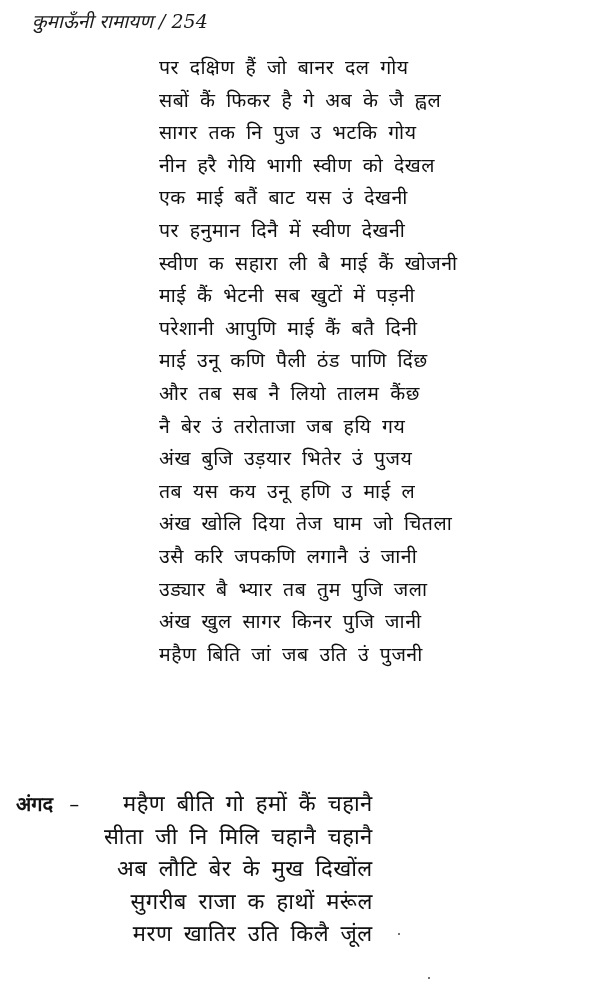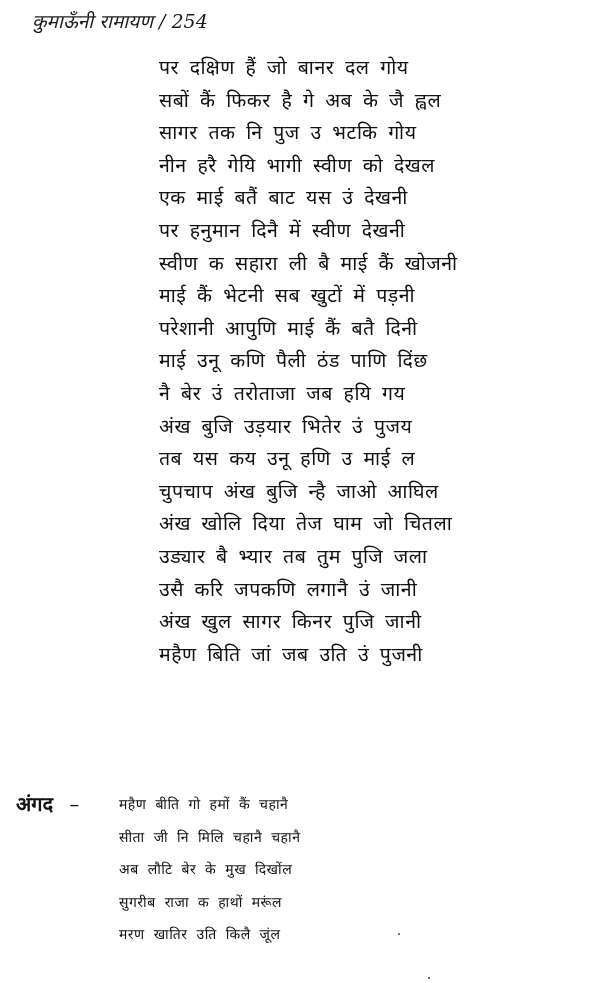--- a/index.html
+++ b/index.html
@@ -18,23 +18,23 @@
       font-size: 19.5px; line-height: 32.6px; letter-spacing: 0.5px;
       word-spacing: 4px; white-space: nowrap; margin-left: 29px;
     }
     .line { display: block; height: 32.6px; }
     .speaker {
       position: absolute; left: 16px; top: 788px;
       font-size: 20px; font-weight: bold; line-height: 32.6px; white-space: nowrap;
     }
     .speaker .dash { margin-left: 16px; font-weight: normal; }
     .dialogue {
-      position: absolute; left: 119px; top: 788px;
-      font-size: 14px; line-height: 32.6px; letter-spacing: 0.5px;
-      word-spacing: 4px; white-space: nowrap;
+      position: absolute; left: 104px; top: 788px;
+      font-size: 22px; line-height: 32.6px; letter-spacing: 0.5px;
+      word-spacing: 4px; white-space: nowrap; text-align: right;
     }
     .speck { position: absolute; width: 2px; height: 2px; background: #444; border-radius: 1px; }
   </style>
 </head>
 <body>
 
 <div class="header">
   <span>कुमाऊँनी रामायण</span>
   <span>/</span>
   <span>254</span>
@@ -44,27 +44,27 @@
   <span class="line">पर दक्षिण हैं जो बानर दल गोय</span>
   <span class="line">सबों कैं फिकर है गे अब के जै ह्वल</span>
   <span class="line">सागर तक नि पुज उ भटकि गोय</span>
   <span class="line">नीन हरै गेयि भागी स्वीण को देखल</span>
   <span class="line">एक माई बतैं बाट यस उं देखनी</span>
   <span class="line">पर हनुमान दिनै में स्वीण देखनी</span>
   <span class="line">स्वीण क सहारा ली बै माई कैं खोजनी</span>
   <span class="line">माई कैं भेटनी सब खुटों में पड़नी</span>
   <span class="line">परेशानी आपुणि माई कैं बतै दिनी</span>
   <span class="line">माई उनू कणि पैली ठंड पाणि दिंछ</span>
+  <span class="line">और तब सब नै लियो तालम कैंछ</span>
   <span class="line">नै बेर उं तरोताजा जब हयि गय</span>
   <span class="line">अंख बुजि उड़यार भितेर उं पुजय</span>
   <span class="line">तब यस कय उनू हणि उ माई ल</span>
-  <span class="line">चुपचाप अंख बुजि न्है जाओ आघिल</span>
   <span class="line">अंख खोलि दिया तेज घाम जो चितला</span>
+  <span class="line">उसै करि जपकणि लगानै उं जानी</span>
   <span class="line">उड्यार बै भ्यार तब तुम पुजि जला</span>
-  <span class="line">उसै करि जपकणि लगानै उं जानी</span>
   <span class="line">अंख खुल सागर किनर पुजि जानी</span>
   <span class="line">महैण बिति जां जब उति उं पुजनी</span>
 </div>
 
 <div class="speaker">
   <span>अंगद</span><span class="dash">–</span>
 </div>
 
 <div class="dialogue">
   <span class="line">महैण बीति गो हमों कैं चहानै</span>

